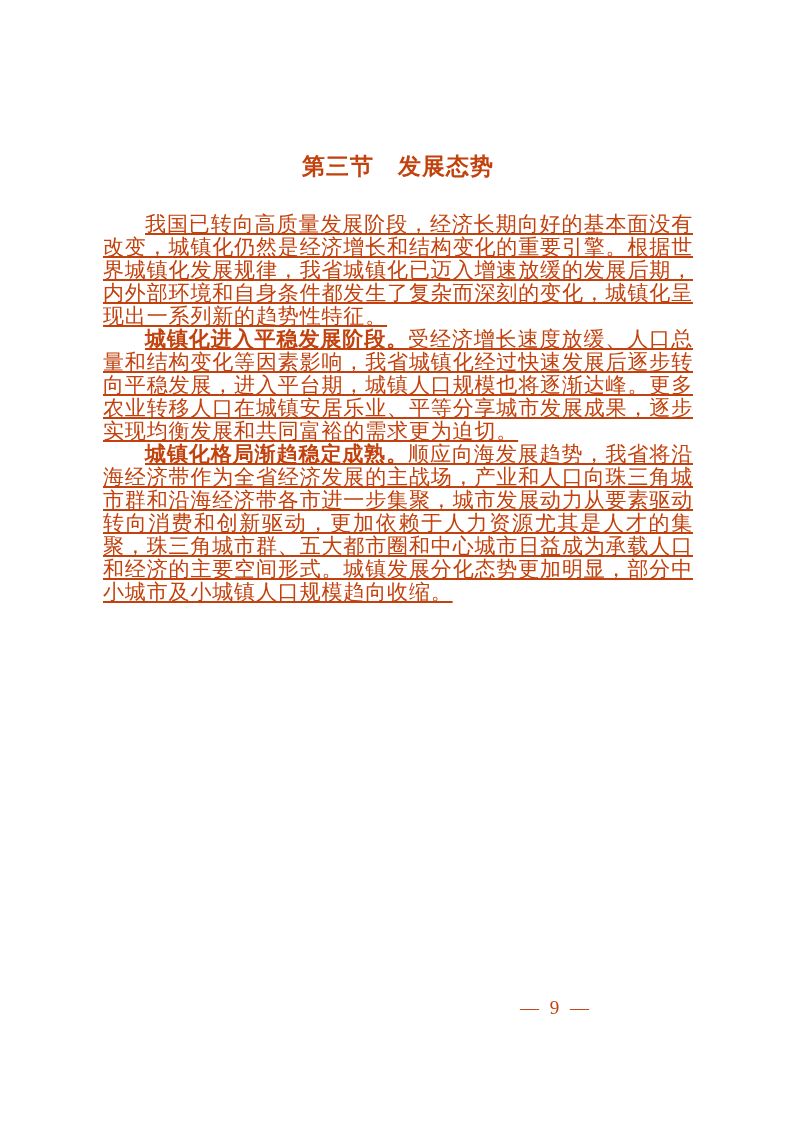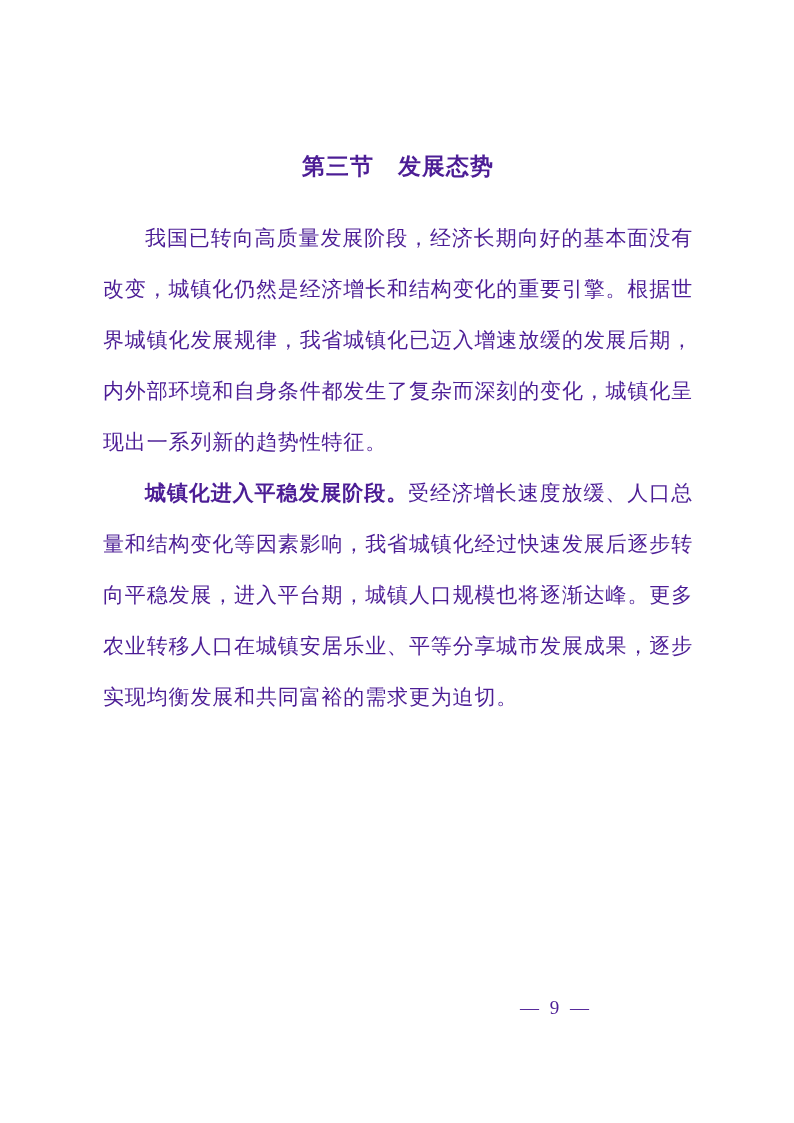--- a/index.html
+++ b/index.html
@@ -6,45 +6,46 @@
     margin: 0;
     padding: 0;
     background: #ffffff;
   }
   .page {
     position: relative;
     width: 698px;
     height: 1123px;
     background: #ffffff;
     overflow: hidden;
-    color: #4c1d95;
+    color: #c2410c;
     font-family: "Liberation Serif", "DejaVu Serif", serif;
   }
   .content {
     position: absolute;
     left: 103px;
     top: 147px;
     width: 590px;
   }
   .doc-title {
     font-weight: bold;
     font-size: 23px;
     line-height: 39px;
     text-align: center;
     letter-spacing: 1px;
     margin: 0 0 27px 0;
   }
   .para {
     font-size: 21px;
-    line-height: 51px;
+    line-height: 23px;
     letter-spacing: 0.85px;
     text-align: justify;
     text-justify: inter-character;
     text-indent: 2em;
     margin: 0;
+    text-decoration: underline;
   }
   .para .lead {
     font-weight: bold;
   }
   .page-number {
     position: absolute;
     top: 997px;
     right: 106px;
     font-size: 19px;
     letter-spacing: 3px;
@@ -59,17 +60,20 @@
     <h1 class="doc-title">第三节　发展态势</h1>
 
     <p class="para">
       <span class="lead"></span><span>我国已转向高质量发展阶段，经济长期向好的基本面没有改变，城镇化仍然是经济增长和结构变化的重要引擎。根据世界城镇化发展规律，我省城镇化已迈入增速放缓的发展后期，内外部环境和自身条件都发生了复杂而深刻的变化，城镇化呈现出一系列新的趋势性特征。</span>
     </p>
 
     <p class="para">
       <span class="lead">城镇化进入平稳发展阶段。</span><span>受经济增长速度放缓、人口总量和结构变化等因素影响，我省城镇化经过快速发展后逐步转向平稳发展，进入平台期，城镇人口规模也将逐渐达峰。更多农业转移人口在城镇安居乐业、平等分享城市发展成果，逐步实现均衡发展和共同富裕的需求更为迫切。</span>
     </p>
 
+    <p class="para">
+      <span class="lead">城镇化格局渐趋稳定成熟。</span><span>顺应向海发展趋势，我省将沿海经济带作为全省经济发展的主战场，产业和人口向珠三角城市群和沿海经济带各市进一步集聚，城市发展动力从要素驱动转向消费和创新驱动，更加依赖于人力资源尤其是人才的集聚，珠三角城市群、五大都市圈和中心城市日益成为承载人口和经济的主要空间形式。城镇发展分化态势更加明显，部分中小城市及小城镇人口规模趋向收缩。</span>
+    </p>
 
   </div>
 
   <div class="page-number">— 9 —</div>
 </div>
 
 </body></html>

